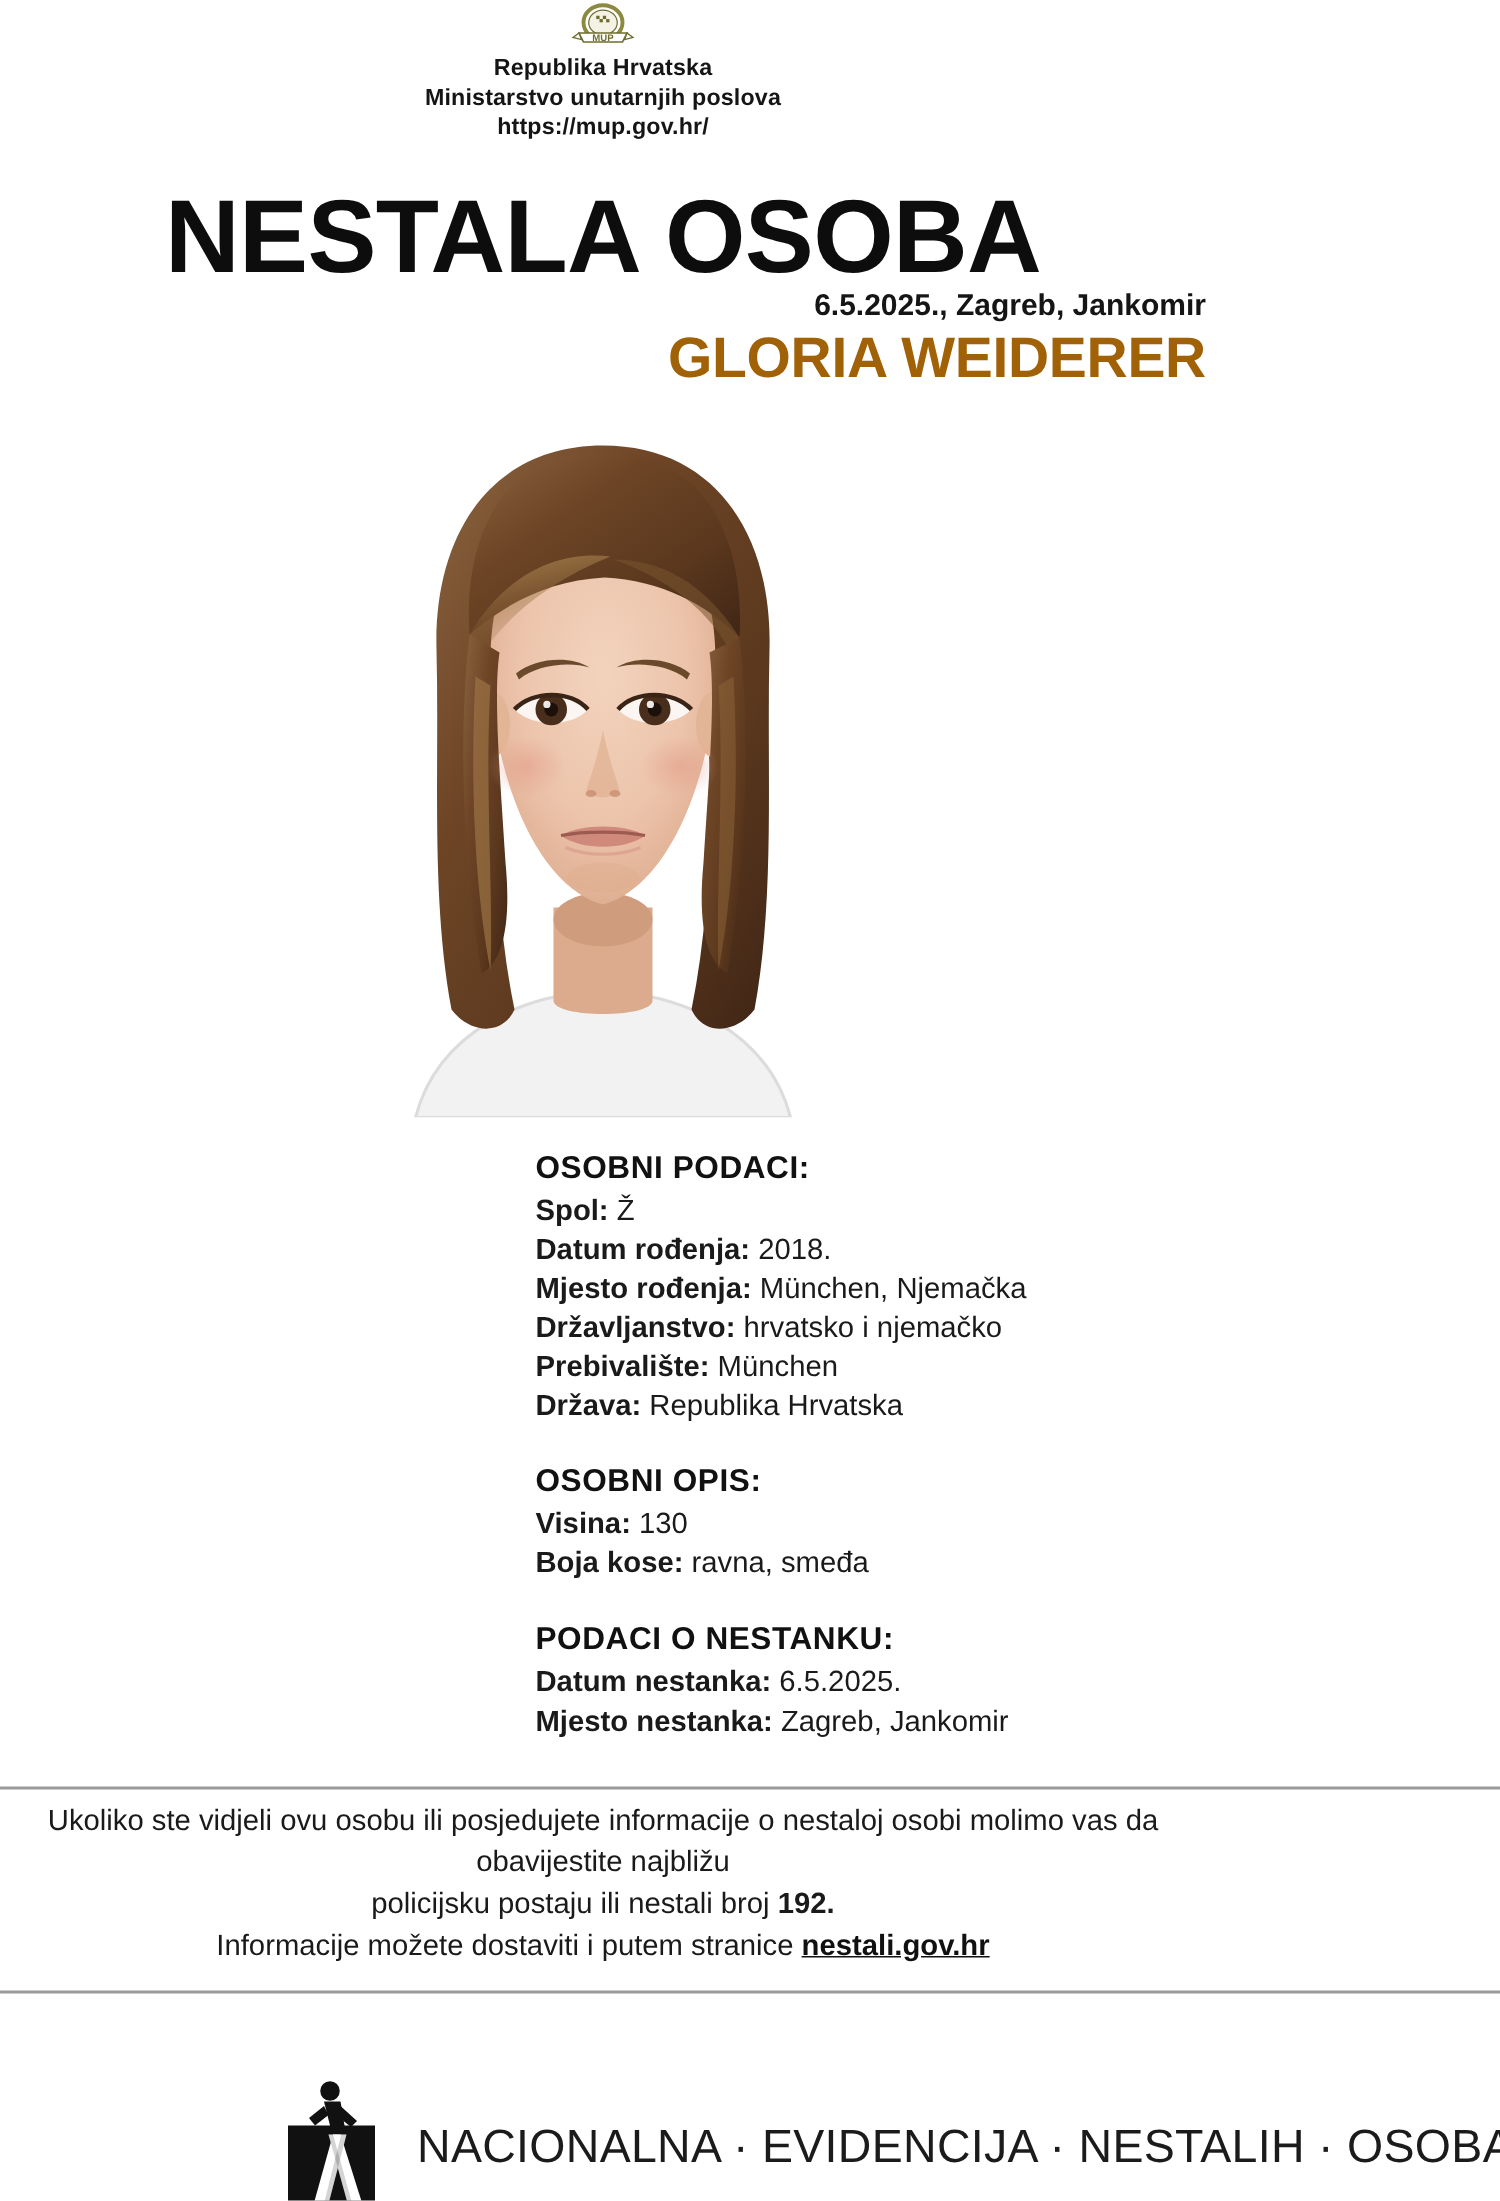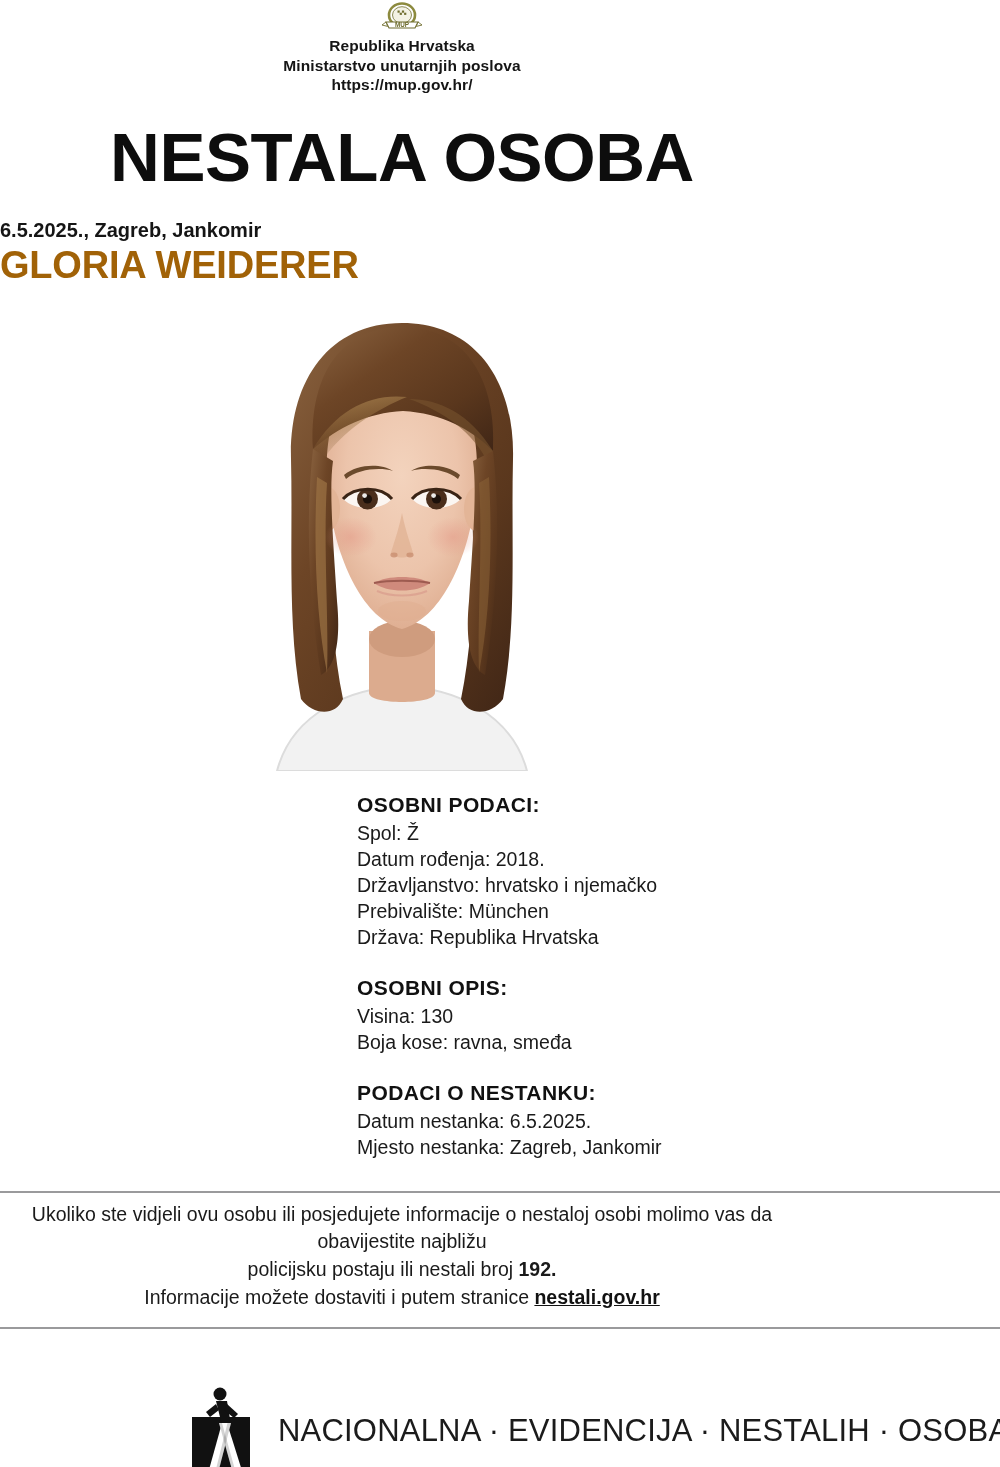--- a/index.html
+++ b/index.html
@@ -49,22 +49,21 @@
     font-size: 69px;
     font-weight: bold;
     letter-spacing: -0.5px;
     line-height: 1;
     margin-top: 28px;
     color: #0d0d0d;
   }
 
   
   .subject {
-    text-align: left;
-    margin-top: 26px;
+    text-align: right;
   }
   .subject-when {
     font-size: 20px;
     font-weight: bold;
     line-height: 1.2;
     color: #151515;
   }
   .subject-name {
     font-size: 38px;
     font-weight: bold;
@@ -99,21 +98,21 @@
     letter-spacing: 0.4px;
     color: #111111;
     margin-bottom: 3px;
   }
   .field {
     font-size: 19.5px;
     line-height: 1.335;
     color: #1a1a1a;
     white-space: nowrap;
   }
-  .field-label { font-weight: normal; }
+  .field-label { font-weight: bold; }
   .field-value { font-weight: normal; }
 
   
   .rule {
     width: 1000px;
     height: 2px;
     background: #9a9a9c;
   }
   .rule-top { margin-top: 30px; }
   .rule-bottom { margin-top: 16px; }
@@ -304,20 +303,24 @@
       <div class="section-heading">OSOBNI PODACI:</div>
       <div class="field">
         <span class="field-label">Spol:</span>
         <span class="field-value">Ž</span>
       </div>
       <div class="field">
         <span class="field-label">Datum rođenja:</span>
         <span class="field-value">2018.</span>
       </div>
       <div class="field">
+        <span class="field-label">Mjesto rođenja:</span>
+        <span class="field-value">München, Njemačka</span>
+      </div>
+      <div class="field">
         <span class="field-label">Državljanstvo:</span>
         <span class="field-value">hrvatsko i njemačko</span>
       </div>
       <div class="field">
         <span class="field-label">Prebivalište:</span>
         <span class="field-value">München</span>
       </div>
       <div class="field">
         <span class="field-label">Država:</span>
         <span class="field-value">Republika Hrvatska</span>

